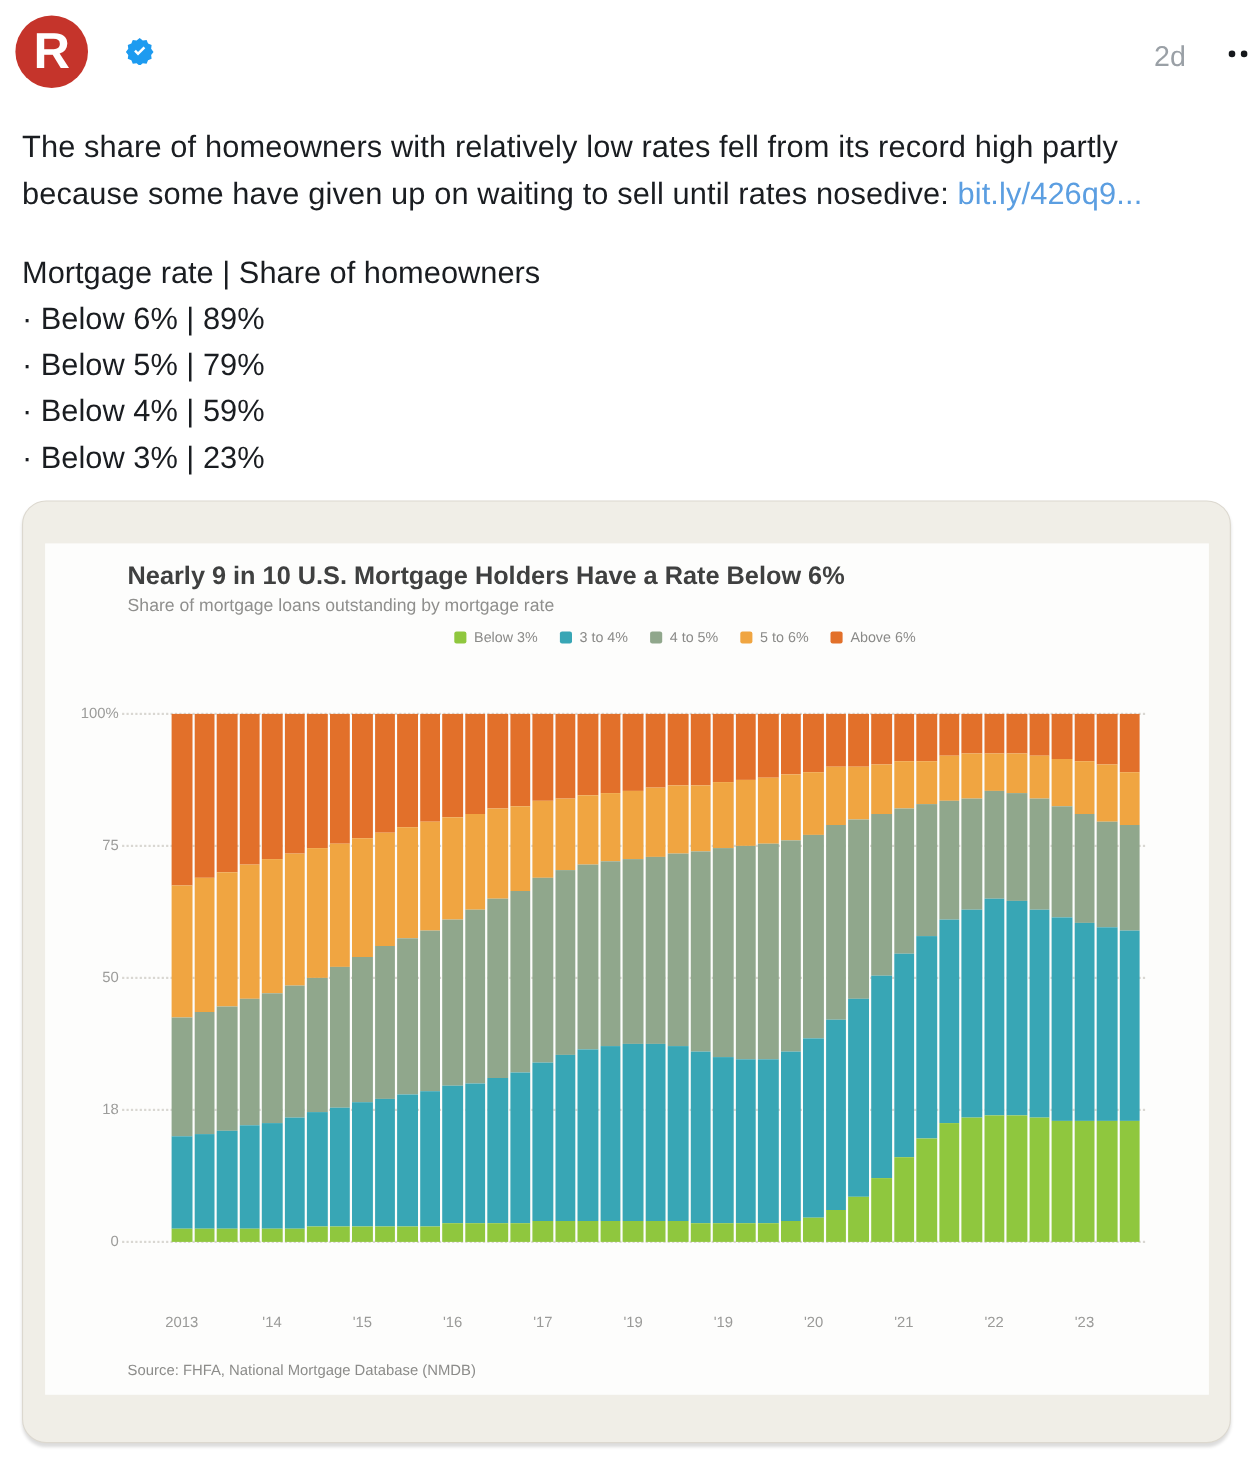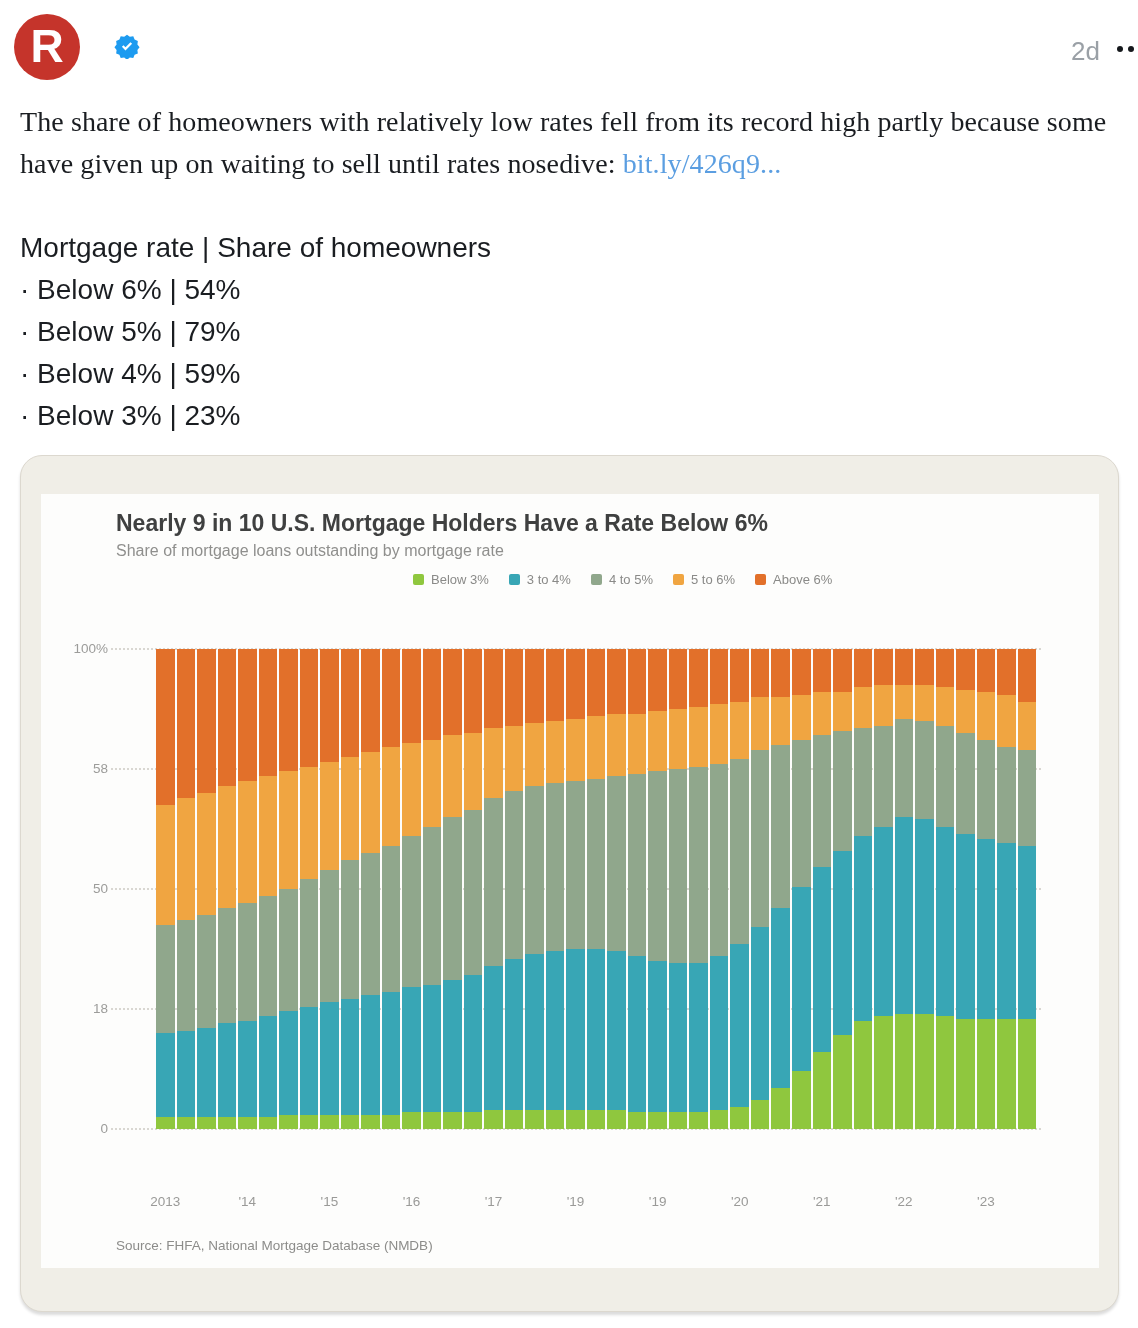--- a/index.html
+++ b/index.html
@@ -8,26 +8,26 @@
     background:#ffffff;font-family:"Liberation Sans", sans-serif;
     -webkit-font-smoothing:antialiased;
   }
   
   .avatar{position:absolute;left:14px;top:14px;width:66px;height:66px;border-radius:50%;
     background:#c5342b;display:flex;align-items:center;justify-content:center;cursor:pointer;}
   .avatar span{color:#fff;font-size:46px;font-weight:700;line-height:1;transform:translateY(-1px);}
   .name-row{position:absolute;left:114px;top:33px;display:flex;align-items:center;gap:9px;}
   .username{font-size:27px;font-weight:700;color:#15181c;}
   .badge{width:26px;height:26px;display:inline-block;}
-  .timestamp{position:absolute;right:38px;top:36px;font-size:26px;color:#9aa0a6;}
+  .timestamp{position:absolute;right:60px;top:36px;font-size:26px;color:#9aa0a6;}
   .more-dots{position:absolute;left:1117px;top:46px;display:flex;gap:5px;cursor:pointer;}
   .more-dots i{width:6px;height:6px;border-radius:50%;background:#15181c;display:block;}
   
-  .body-text{position:absolute;left:20px;top:101px;width:1108px;font-size:28px;
-    line-height:42px;color:#1a1d21;letter-spacing:.1px;font-family:Liberation Serif, serif;}
+  .body-text{position:absolute;left:20px;top:113px;width:1108px;font-size:28px;
+    line-height:42px;color:#1a1d21;letter-spacing:.1px;}
   .link{color:#5b9ee1;cursor:pointer;}
   .stats{position:absolute;left:20px;top:227px;font-size:28px;line-height:42px;color:#1a1d21;}
   .stats div{white-space:pre;}
   
   .card{position:absolute;left:20px;top:455px;width:1097px;height:855px;border-radius:22px;
     background:#f0eee7;border:1px solid #dcd8cf;box-shadow:0 3px 3px rgba(0,0,0,.14);
     overflow:hidden;cursor:pointer;}
   .panel{position:absolute;left:20px;top:38px;width:1058px;height:774px;background:#fdfdfc;}
   .chart-title{position:absolute;left:75px;top:16px;font-size:23px;font-weight:700;color:#3f4040;}
   .chart-subtitle{position:absolute;left:75px;top:48px;font-size:16px;color:#8f8f8d;}
@@ -63,21 +63,21 @@
 <div class="timestamp">2d</div>
 <div class="more-dots">
     <i></i>
     <i></i>
   </div>
 
 <div class="body-text"><span>The share of homeowners with relatively low rates fell from its record high partly because some have given up on waiting to sell until rates nosedive: </span><span class="link">bit.ly/426q9...</span></div>
 
 <div class="stats">
   <div>Mortgage rate | Share of homeowners</div>
-  <div>· Below 6% | 54%</div>
+  <div>· Below 6% | 89%</div>
   <div>· Below 5% | 79%</div>
   <div>· Below 4% | 59%</div>
   <div>· Below 3% | 23%</div>
 </div>
 
 <div class="card">
   <div class="panel">
     <div class="chart-title">Nearly 9 in 10 U.S. Mortgage Holders Have a Rate Below 6%</div>
     <div class="chart-subtitle">Share of mortgage loans outstanding by mortgage rate</div>
     <div class="legend">
@@ -409,21 +409,21 @@
             <div class="seg" style="height: 23%; background: rgb(143, 199, 62);"></div>
             <div class="seg" style="height: 36%; background: rgb(56, 166, 181);"></div>
             <div class="seg" style="height: 20%; background: rgb(144, 167, 140);"></div>
             <div class="seg" style="height: 10%; background: rgb(240, 165, 65);"></div>
             <div class="seg" style="height: 11%; background: rgb(226, 112, 42);"></div>
           </div>
         </div>
     </div>
     <div class="y-axis">
         <div class="y-label" style="top: 147px;">100%</div>
-        <div class="y-label" style="top: 267px;">58</div>
+        <div class="y-label" style="top: 267px;">75</div>
         <div class="y-label" style="top: 387px;">50</div>
         <div class="y-label" style="top: 507px;">18</div>
         <div class="y-label" style="top: 627px;">0</div>
       </div>
     <div class="x-axis">
         <div class="x-slot">
           <span class="x-label">2013</span>
         </div>
         <div class="x-slot"></div>
         <div class="x-slot"></div>

